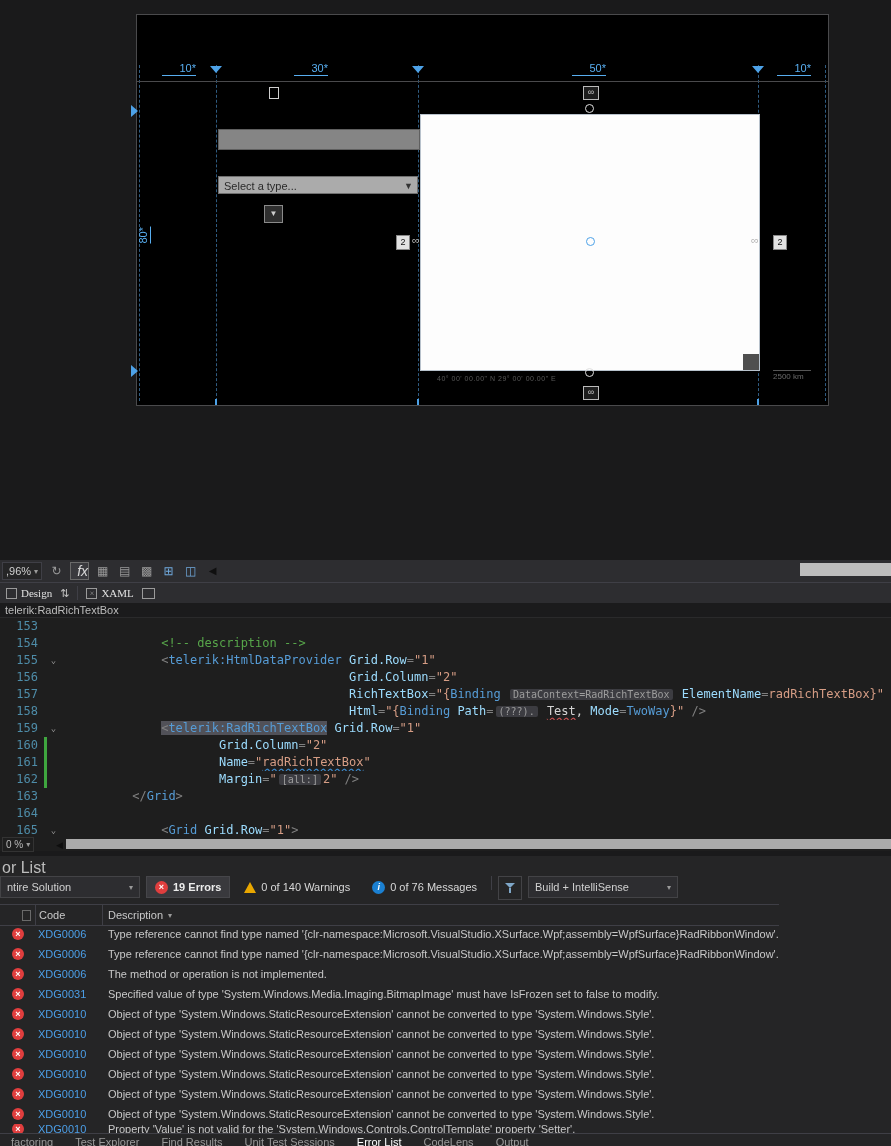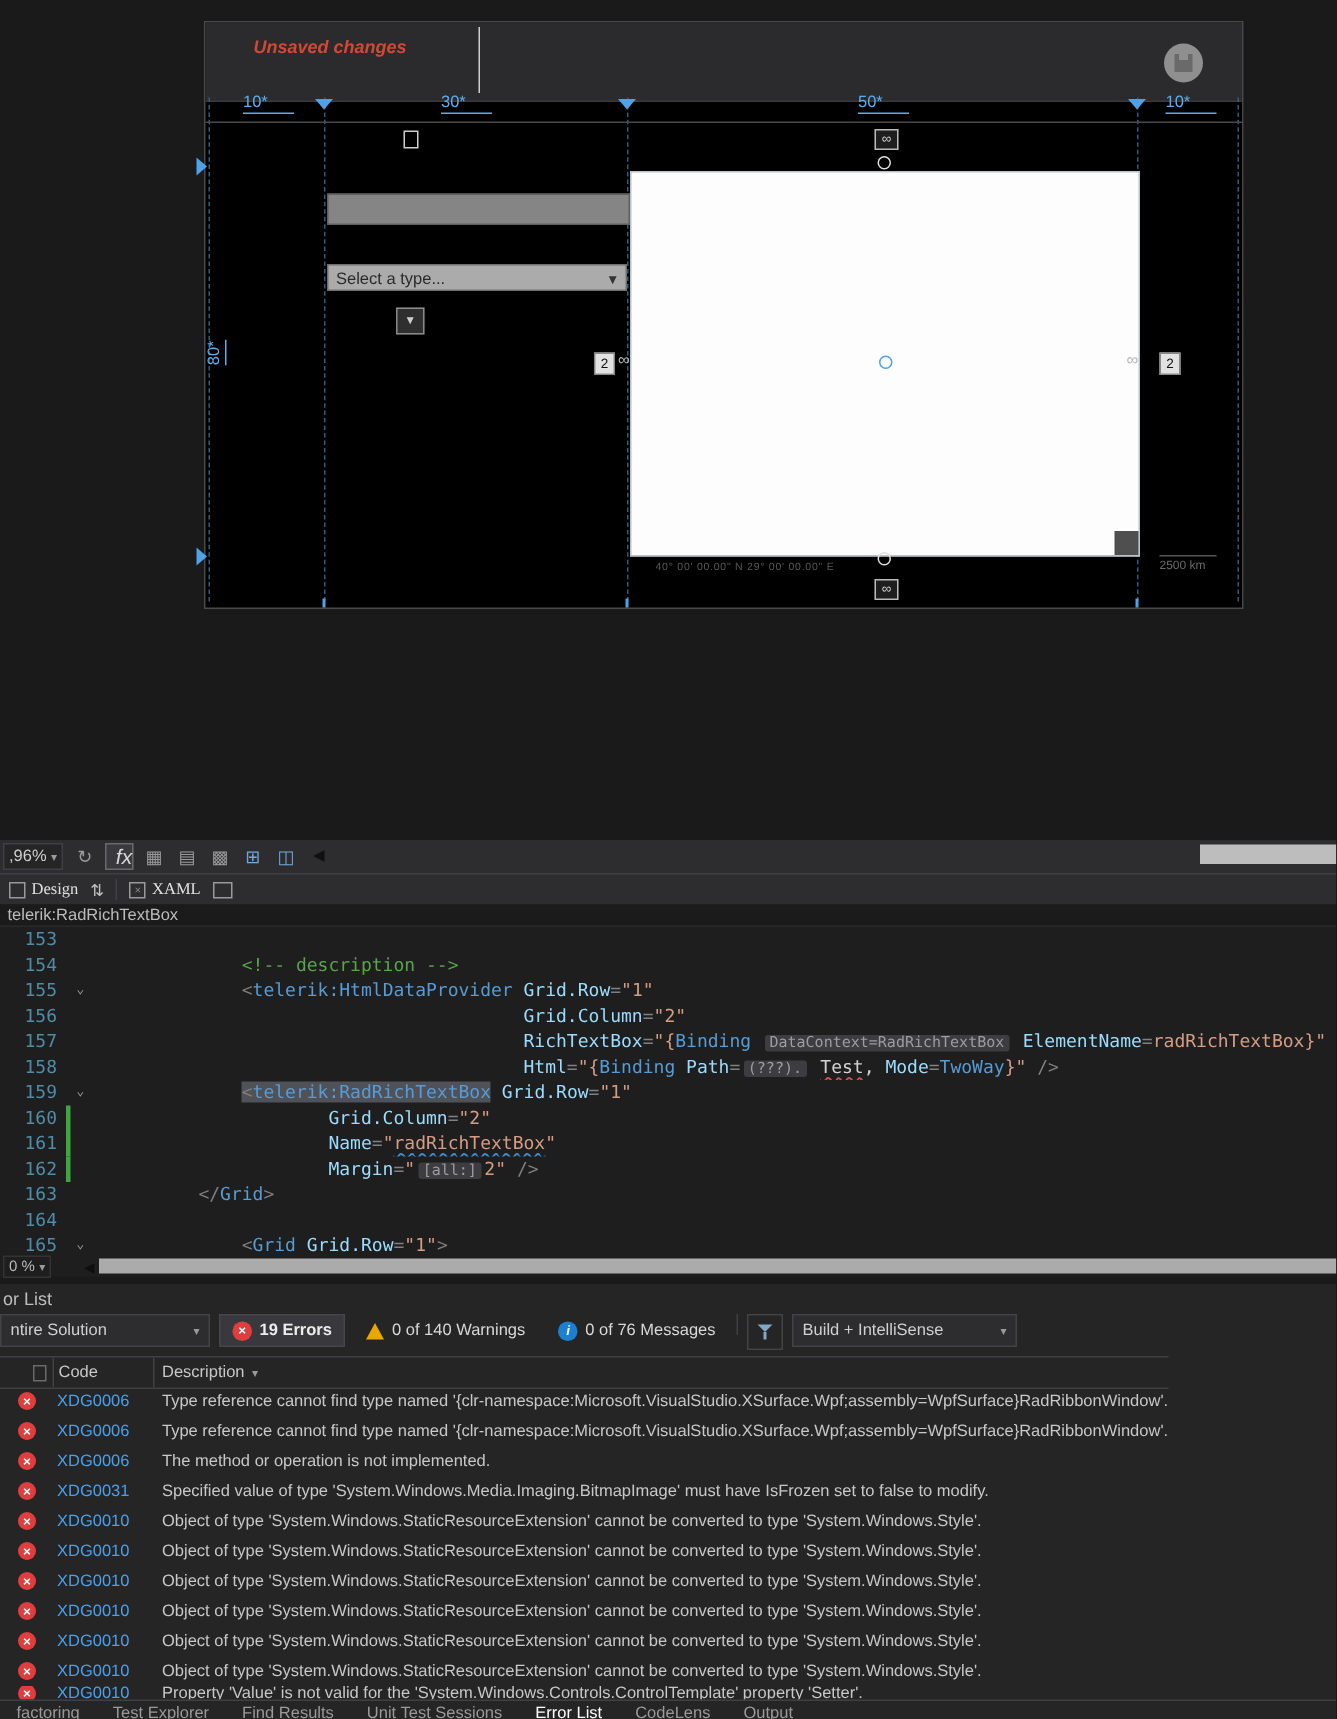--- a/index.html
+++ b/index.html
@@ -8,21 +8,21 @@
 
   
   .designer{position:absolute;left:0;top:0;width:891px;height:560px;background:#1a1a1b;}
   .artboard{position:absolute;left:136px;top:14px;width:691px;height:390px;background:#000;border:1px solid #4a4a4c;}
   .titlebar{position:absolute;left:0;top:0;right:0;height:52px;background:#2b2b2d;border-bottom:1px solid #3a3a3c;}
   .unsaved{position:absolute;left:32px;top:9px;color:#d14836;font-style:italic;font-weight:bold;font-size:12px;}
   .tb-divider{position:absolute;left:182px;top:3px;width:1px;height:44px;background:#cfcfcf;}
   .save-btn{position:absolute;right:26px;top:14px;width:26px;height:26px;border-radius:50%;background:#8f8f8f;}
   .save-inner{position:absolute;left:7px;top:7px;width:12px;height:12px;background:#6a6a6a;}
   .save-inner:after{content:"";position:absolute;left:3px;top:0;width:6px;height:4px;background:#8f8f8f;}
-  .cmark{position:absolute;top:47px;width:34px;text-align:left;color:#58aef0;font-size:11px;border-bottom:1px solid #58aef0;padding-bottom:1px;}
+  .cmark{position:absolute;top:47px;width:34px;text-align:right;color:#58aef0;font-size:11px;border-bottom:1px solid #58aef0;padding-bottom:1px;}
   .vgrid{position:absolute;top:50px;bottom:4px;width:0;border-left:1px dashed #2f5b80;}
   .tri-down{position:absolute;top:51px;width:0;height:0;border-left:6px solid transparent;border-right:6px solid transparent;border-top:7px solid #4da2e8;}
   .tri-right{position:absolute;left:-6px;width:0;height:0;border-top:6px solid transparent;border-bottom:6px solid transparent;border-left:7px solid #4da2e8;}
   .surface-line{position:absolute;left:0;right:0;top:66px;height:1px;background:#4a4a4c;}
   .rowmark{position:absolute;left:0px;top:212px;color:#58aef0;font-size:11px;writing-mode:vertical-rl;transform:rotate(180deg);border-left:1px solid #58aef0;padding-left:1px;}
   .design-glyph{position:absolute;left:132px;top:72px;width:8px;height:10px;border:1px solid #cfcfcf;}
   .d-textbox{position:absolute;left:81px;top:114px;width:200px;height:19px;background:#858585;border:1px solid #5f5f5f;}
   .d-combo{position:absolute;left:81px;top:161px;width:200px;height:18px;background:#ababab;border:1px solid #6f6f6f;color:#2a2a2a;font-size:11px;line-height:18px;padding-left:5px;box-sizing:border-box;}
   .d-combo .chev{position:absolute;right:4px;top:0;color:#333;font-size:9px;}
   .d-dropbtn{position:absolute;left:127px;top:190px;width:17px;height:16px;background:#2f2f2f;border:1px solid #8a8a8a;color:#cfcfcf;font-size:8px;text-align:center;line-height:15px;}
@@ -74,21 +74,21 @@
   .hint{font-size:10px;background:#3c3c41;color:#9d9d9d;border-radius:2px;padding:0 3px;margin:0 2px;}
 
   
   .ehscroll{position:absolute;left:0;top:836px;width:891px;height:15px;background:#1e1e1e;}
   .ezoom{position:absolute;left:2px;top:1px;height:13px;display:flex;align-items:center;gap:3px;color:#bbb;font-size:10px;padding:0 3px;border:1px solid #333;}
   .etri{position:absolute;left:56px;top:4px;color:#0e0e0e;font-size:9px;}
   .ethumb{position:absolute;left:66px;top:3px;right:0;height:10px;background:#ababab;}
 
   
   .errorpanel{position:absolute;left:0;top:856px;width:891px;height:290px;background:#252526;overflow:hidden;}
-  .ep-title{position:absolute;left:2px;top:3px;color:#bdbdbd;font-size:12px;}
+  .ep-title{position:absolute;left:2px;top:3px;color:#bdbdbd;font-size:16px;}
   .ep-toolbar{position:absolute;left:0;top:20px;height:26px;display:flex;gap:6px;}
   .combo{height:22px;background:#2d2d30;border:1px solid #434346;color:#d0d0d0;font-size:11px;display:flex;align-items:center;justify-content:space-between;padding:0 6px;box-sizing:border-box;}
   .tbtn{height:22px;display:flex;align-items:center;gap:5px;padding:0 8px;font-size:11px;color:#d8d8d8;box-sizing:border-box;}
   .tbtn.pressed{background:#39393d;border:1px solid #46464a;color:#ececec;font-weight:bold;}
   .errcircle{width:13px;height:13px;border-radius:50%;background:#e03e3e;color:#fff;font-size:9px;font-weight:bold;line-height:13px;text-align:center;flex:0 0 auto;}
   .warntri{width:0;height:0;border-left:6px solid transparent;border-right:6px solid transparent;border-bottom:11px solid #e9a700;}
   .infocircle{width:13px;height:13px;border-radius:50%;background:#1b80d2;color:#fff;font-size:9px;font-style:italic;font-weight:bold;line-height:13px;text-align:center;}
   .iconbtn{width:22px;height:22px;border:1px solid #434346;display:flex;align-items:center;justify-content:center;}
   .funnel{position:relative;width:12px;height:12px;}
   .funnel:before{content:"";position:absolute;top:1px;left:1px;border-left:5px solid transparent;border-right:5px solid transparent;border-top:5px solid #7fa7c8;}
@@ -110,27 +110,20 @@
   .ep-tab.active{color:#ffffff;}
 </style>
 </head>
 <body>
 
 <div id="app">
 
   <section class="designer">
     <div class="artboard">
 
-      <div class="titlebar">
-        <span class="unsaved">Unsaved changes</span>
-        <span class="tb-divider"></span>
-        <span class="save-btn">
-            <span class="save-inner"></span>
-          </span>
-      </div>
 
       <div class="cmark" style="left:25px">10*</div>
       <div class="cmark" style="left:157px">30*</div>
       <div class="cmark" style="left:435px">50*</div>
       <div class="cmark" style="left:640px">10*</div>
 
       <div class="vgrid" style="left:2px"></div>
       <div class="vgrid" style="left:79px"></div>
       <div class="vgrid" style="left:281px"></div>
       <div class="vgrid" style="left:621px"></div>

